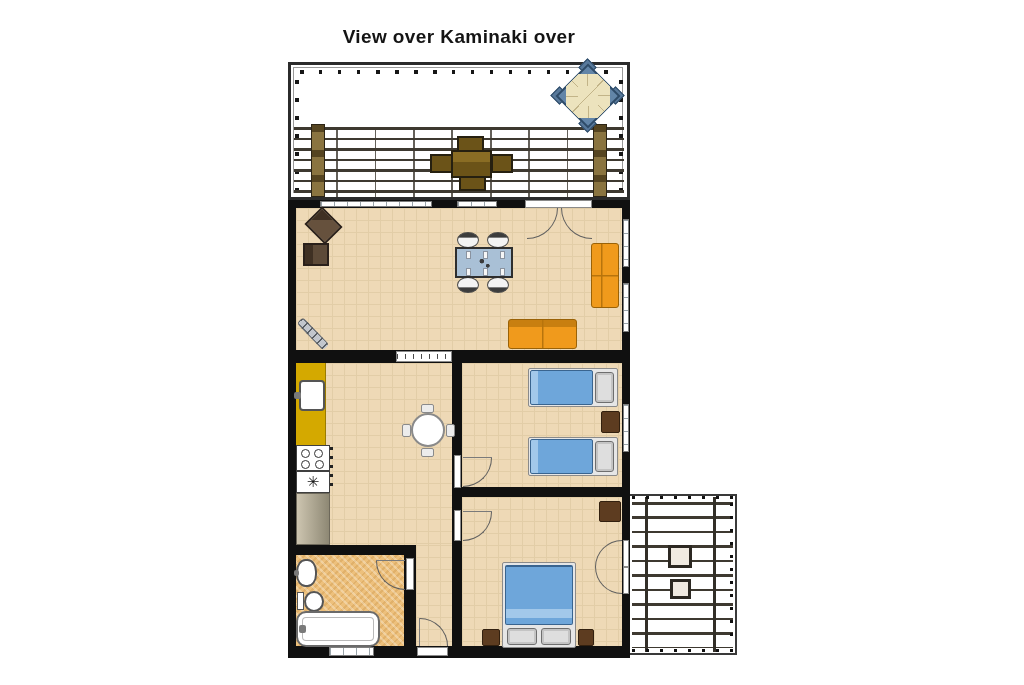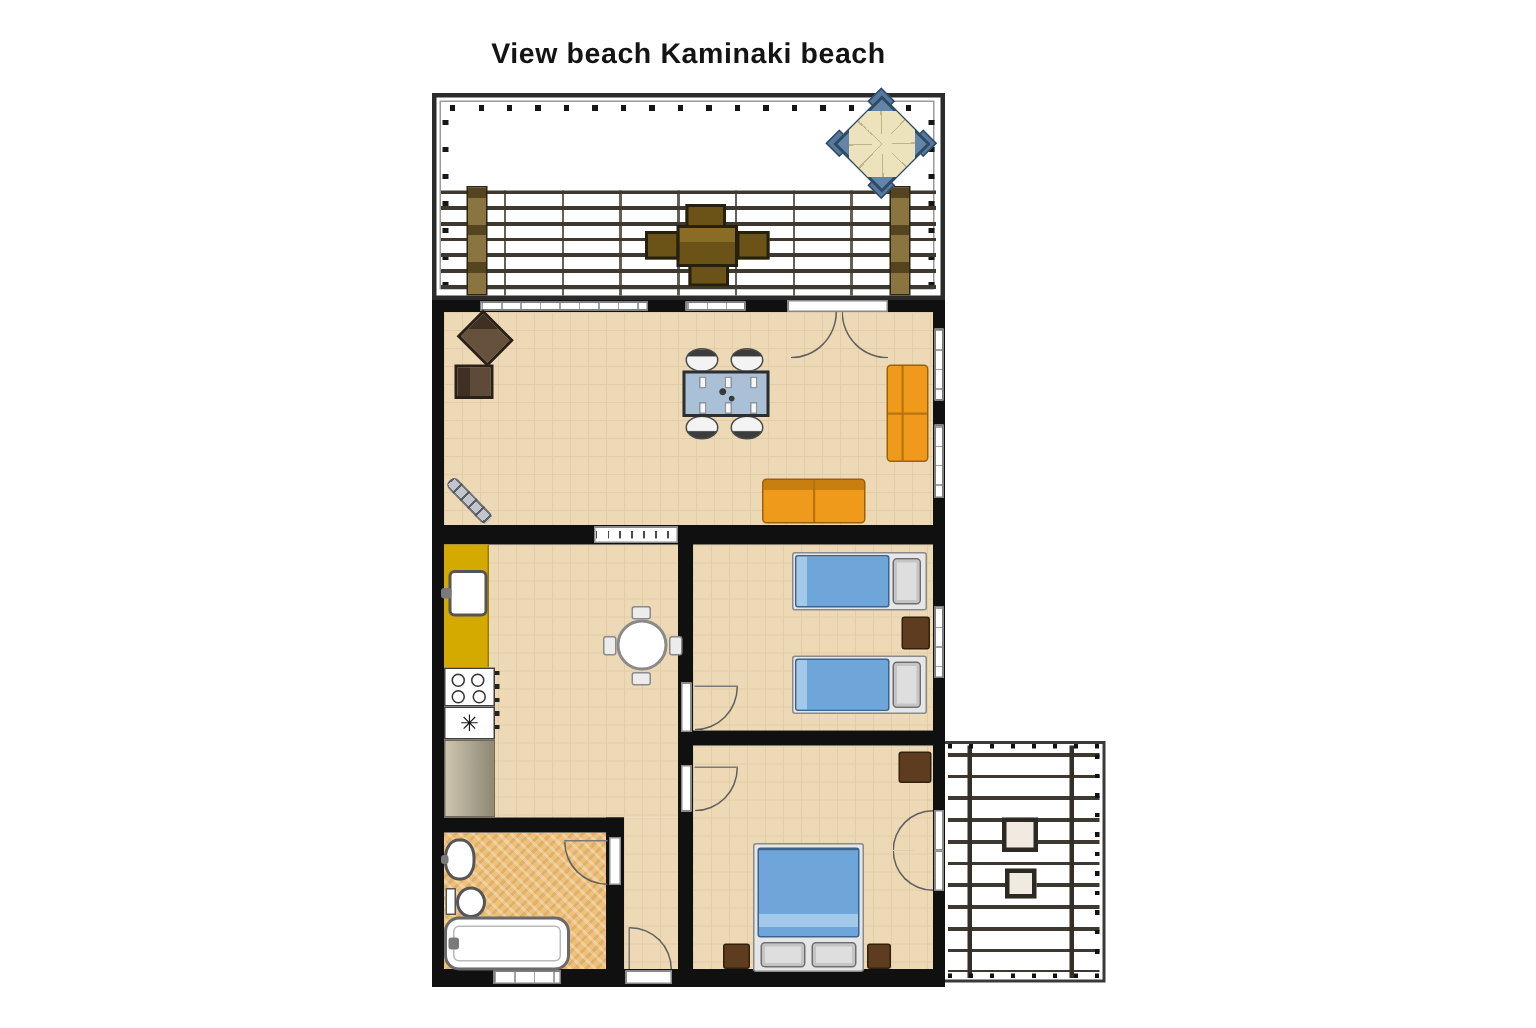--- a/index.html
+++ b/index.html
@@ -108,21 +108,21 @@
   .tbowl{background:#fff;border:2px solid #555;border-radius:50%;}
   .ttank{background:#fff;border:1.5px solid #555;}
   .tub{background:#fff;border:2px solid #6a6a6a;border-radius:10px;
        box-shadow:inset 0 0 0 4px #fff,inset 0 0 0 5px #b9b9b9;}
 </style>
 </head>
 <body>
 
 <div class="canvas">
 
-  <div class="title" style="left:288px;top:26px;width:342px;height:24px;">View beach Kaminaki beach</div>
+  <div class="title" style="left:288px;top:26px;width:342px;height:24px;">View over Kaminaki over</div>
 
   <div class="stframe" style="left:628px;top:494px;width:109px;height:161px;"></div>
   <div class="st-lines" style="left:632px;top:502px;width:101px;height:146px;"></div>
   <div class="st-bar" style="left:645px;top:497px;width:3px;height:155px;"></div>
   <div class="st-bar" style="left:713px;top:497px;width:3px;height:155px;"></div>
   <div class="st-dash-h" style="left:632px;top:496px;width:101px;height:3px;"></div>
   <div class="st-dash-h" style="left:632px;top:649px;width:101px;height:3px;"></div>
   <div class="st-dash-v" style="left:730px;top:503px;width:3px;height:143px;"></div>
   <div class="sttable" style="left:668px;top:545px;width:24px;height:23px;"></div>
   <div class="sttable" style="left:670px;top:579px;width:21px;height:20px;"></div>

